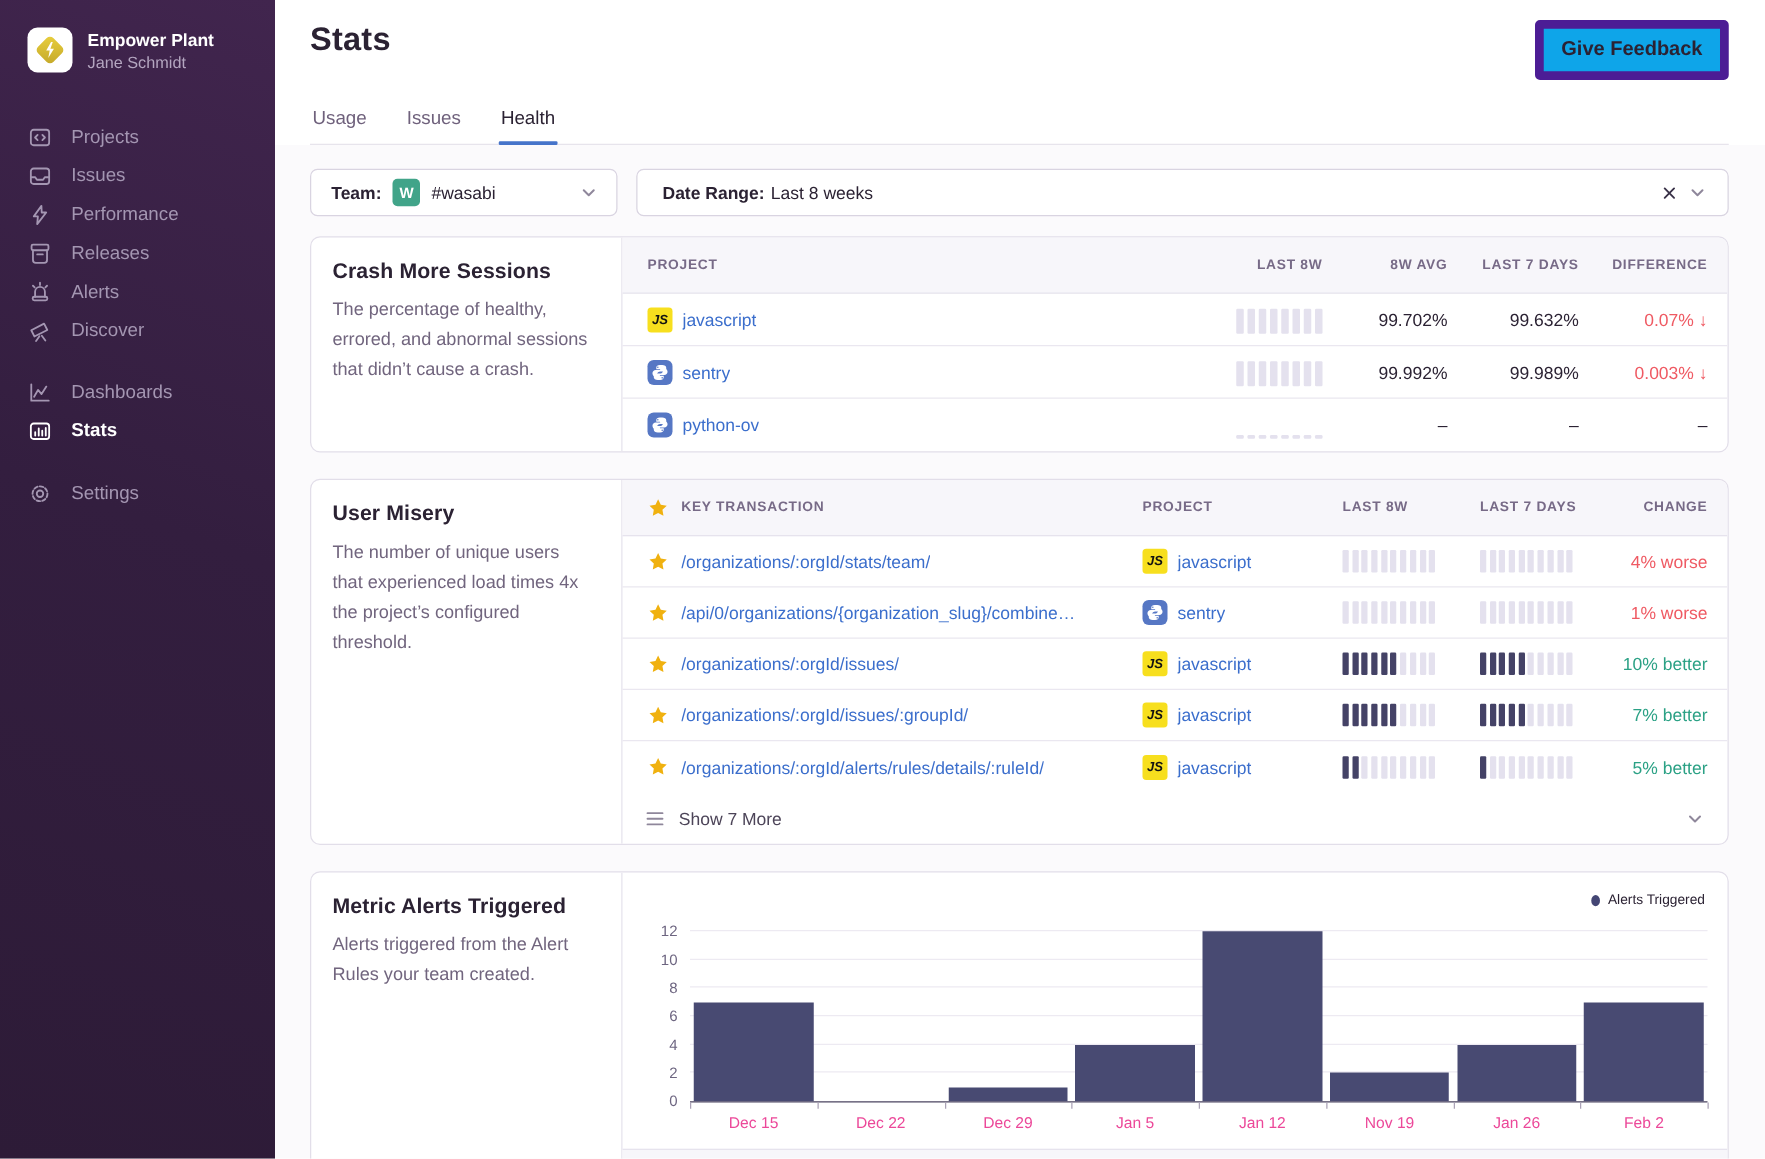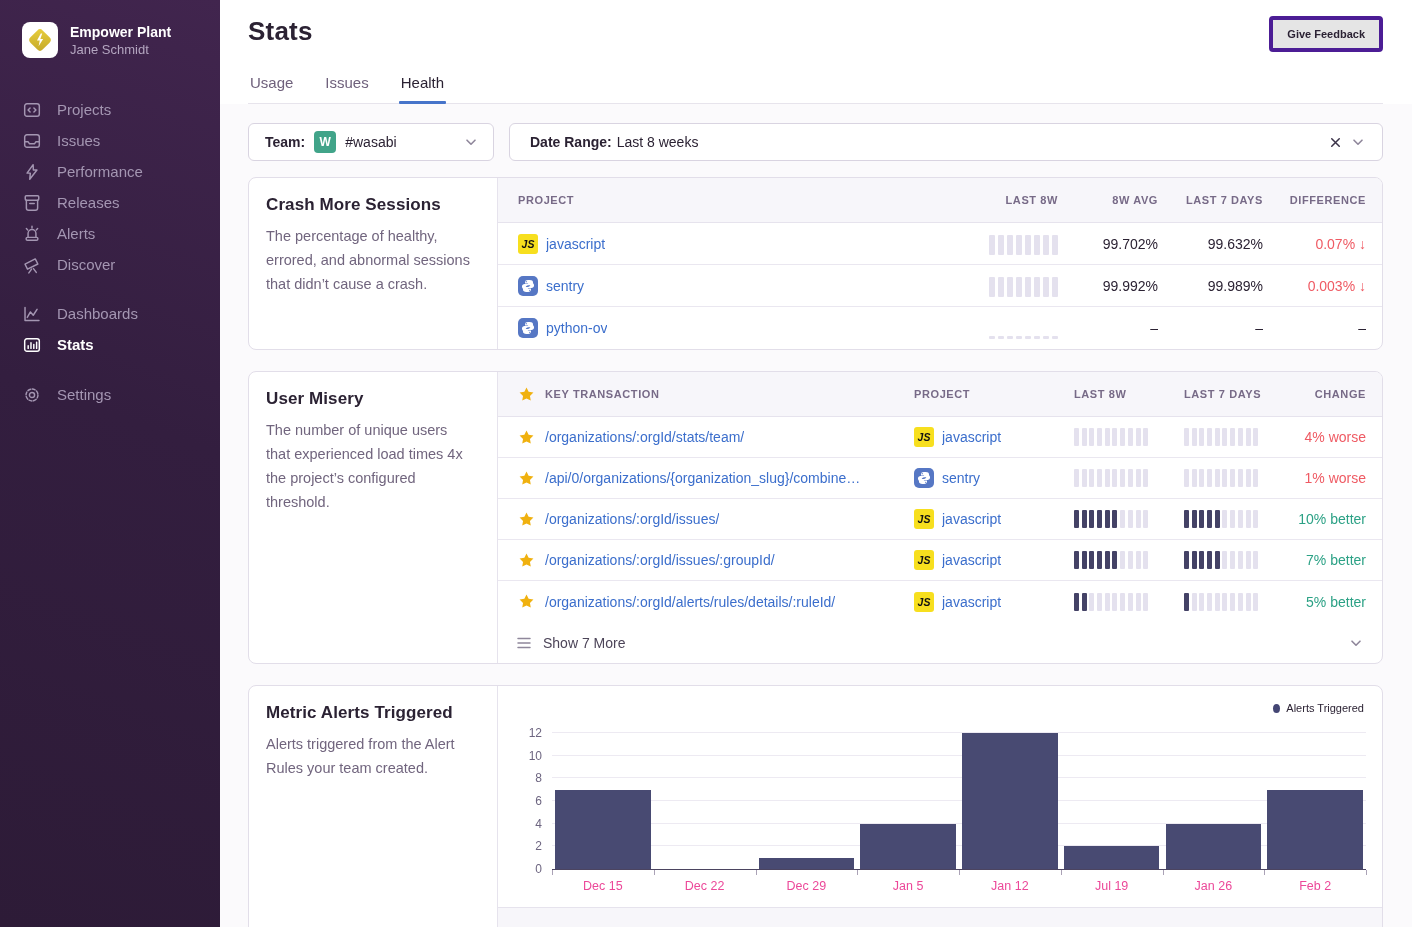--- a/index.html
+++ b/index.html
@@ -17,21 +17,21 @@
   .nav-item.active { color:#fff; font-weight:bold; }
   .nav-gap { height:18px; }
   .nav-gap-lg { height:19px; }
   .nav-icon-svg { width:18px; height:18px; stroke:currentColor; fill:none; stroke-width:1.3; stroke-linecap:round; stroke-linejoin:round; }
 
   
   .main { flex:1; display:flex; flex-direction:column; background:#fff; }
   .page-header { padding:16px 29px 0 28px; background:#fff; }
   .ph-top { display:flex; justify-content:space-between; align-items:flex-start; }
   .page-title { font-size:26px; font-weight:bold; color:#2b2233; letter-spacing:.2px; }
-  .feedback-btn { background:#e5e5e5; border:4px solid #4c1d95; border-radius:4px; padding:8px 14px; font-size:11px; font-weight:bold; color:#2b2233; cursor:pointer; font-family:inherit; }
+  .feedback-btn { background:#0ea5e9; border:7px solid #4c1d95; border-radius:4px; padding:8px 14px; font-size:16px; font-weight:bold; color:#2b2233; cursor:pointer; font-family:inherit; }
   .tabs { display:flex; gap:28px; margin-top:22px; border-bottom:1px solid #e7e4ec; }
   .tab { font-size:15px; color:#6f617c; padding:0 2px 12px 2px; cursor:pointer; position:relative; }
   .tab.active { color:#2b2233;text-align:right; }
   .tab.active::after { content:""; position:absolute; left:0; right:0; bottom:-1px; height:3px; background:#4674ca; border-radius:1px; }
 
   .content { flex:1; background:#fbfafc; padding:19px 29px 0 28px; overflow:hidden; }
 
   
   .filters { display:flex; gap:15px; }
   .ctrl { background:#fff; border:1px solid #d9d4e1; border-radius:6px; height:38px; display:flex; align-items:center; }
@@ -609,21 +609,21 @@
                       <div class="bar" style="height: 79.3333px; background: rgb(72, 74, 114);"></div>
                     </div>
                   </div>
                 </div>
               <div class="xrow" id="xrow">
                   <div class="xlab">Dec 15</div>
                   <div class="xlab">Dec 22</div>
                   <div class="xlab">Dec 29</div>
                   <div class="xlab">Jan 5</div>
                   <div class="xlab">Jan 12</div>
-                  <div class="xlab">Jul 19</div>
+                  <div class="xlab">Nov 19</div>
                   <div class="xlab">Jan 26</div>
                   <div class="xlab">Feb 2</div>
                   <div class="xtick" style="left: 0%;"></div>
                   <div class="xtick" style="left: 12.5%;"></div>
                   <div class="xtick" style="left: 25%;"></div>
                   <div class="xtick" style="left: 37.5%;"></div>
                   <div class="xtick" style="left: 50%;"></div>
                   <div class="xtick" style="left: 62.5%;"></div>
                   <div class="xtick" style="left: 75%;"></div>
                   <div class="xtick" style="left: 87.5%;"></div>

